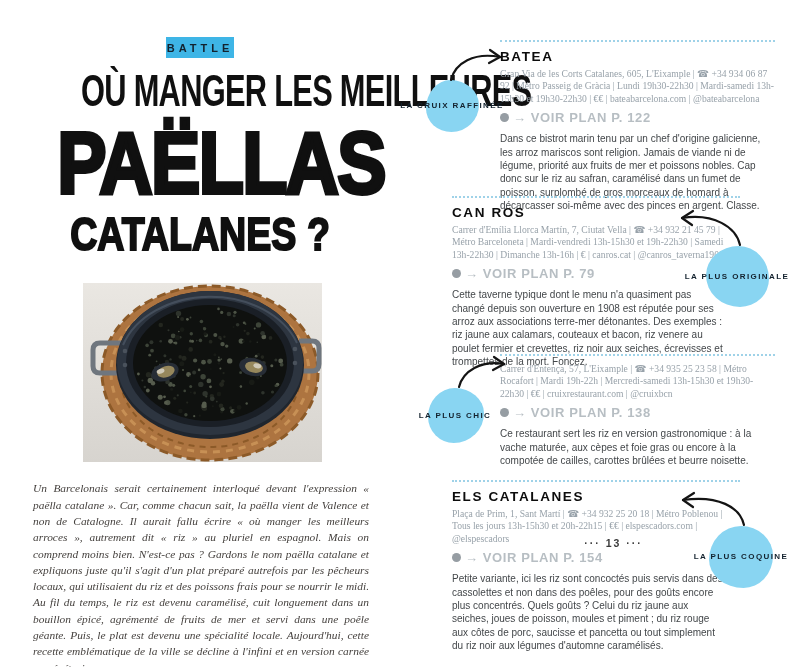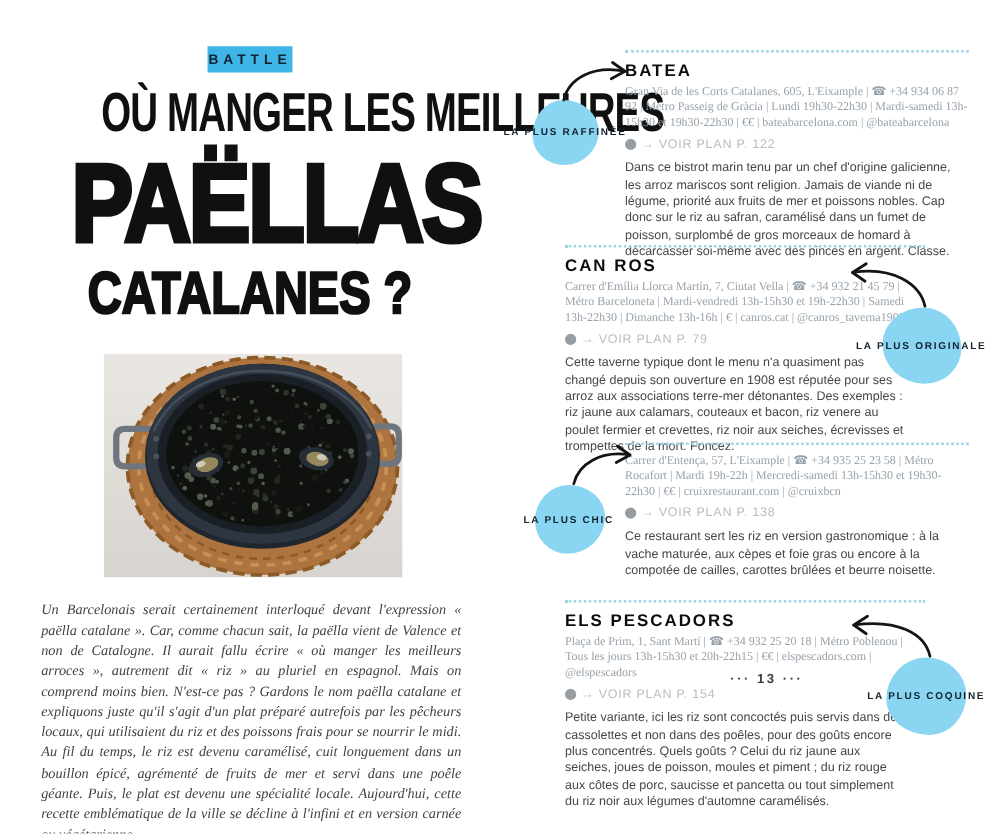--- a/index.html
+++ b/index.html
@@ -24,21 +24,21 @@
            font-size:10.5px;font-weight:bold;color:#3a3a3a;letter-spacing:2px;}
 
   
   #right-page{position:absolute;left:452px;top:0;width:323px;height:567px;}
   .listing{position:absolute;width:288px;}
   .listing.indent{left:48px;width:275px;}
   .dotline{border-top:2px dotted #9fd2e8;margin-bottom:7px;}
   .l-name{font-size:13.5px;font-weight:bold;color:#0c0c0c;letter-spacing:1.6px;margin-bottom:4px;}
   .l-details{font-family:"Liberation Serif","DejaVu Serif",serif;font-size:9.6px;
              line-height:1.3;color:#98a2aa;margin-bottom:5px;}
-  .l-plan{font-size:10px;font-weight:normal;color:#b7bec3;letter-spacing:.6px;margin-bottom:7px;
+  .l-plan{font-size:13px;font-weight:bold;color:#b7bec3;letter-spacing:.6px;margin-bottom:7px;
           display:flex;align-items:center;gap:4px;text-align:center;}
   .pin{display:inline-block;width:9px;height:9px;border-radius:50%;background:#969da3;}
   .l-desc{font-size:10px;line-height:1.33;color:#43474a;width:272px;}
 
   
   .sticker-circle{position:absolute;background:#89d5f2;}
   #circle-0{left:426px;top:80px;width:53px;height:52px;border-radius:46% 54% 52% 48%/55% 48% 52% 45%;}
   #circle-1{left:706px;top:246px;width:63px;height:61px;border-radius:52% 48% 46% 54%/48% 54% 46% 52%;}
   #circle-2{left:428px;top:388px;width:56px;height:55px;border-radius:48% 52% 54% 46%/52% 46% 54% 48%;}
   #circle-3{left:709px;top:526px;width:64px;height:62px;border-radius:50% 50% 46% 54%/54% 48% 52% 46%;}
@@ -307,34 +307,34 @@
       <div class="l-details">Carrer d'Entença, 57, L'Eixample | ☎ +34 935 25 23 58 | Métro Rocafort | Mardi 19h-22h | Mercredi-samedi 13h-15h30 et 19h30-22h30 | €€ | cruixrestaurant.com | @cruixbcn</div>
       <div class="l-plan">
         <span class="pin"></span>
         <span>→ VOIR PLAN P. 138</span>
       </div>
       <div class="l-desc">Ce restaurant sert les riz en version gastronomique : à la vache maturée, aux cèpes et foie gras ou encore à la compotée de cailles, carottes brûlées et beurre noisette.</div>
     </div>
 
     <div class="listing" style="top:480px;">
       <div class="dotline"></div>
-      <div class="l-name">ELS PESCADORS</div>
+      <div class="l-name">ELS CATALANES</div>
       <div class="l-details">Plaça de Prim, 1, Sant Martí | ☎ +34 932 25 20 18 | Métro Poblenou | Tous les jours 13h-15h30 et 20h-22h15 | €€ | elspescadors.com | @elspescadors</div>
       <div class="l-plan">
         <span class="pin"></span>
         <span>→ VOIR PLAN P. 154</span>
       </div>
       <div class="l-desc">Petite variante, ici les riz sont concoctés puis servis dans des cassolettes et non dans des poêles, pour des goûts encore plus concentrés. Quels goûts ? Celui du riz jaune aux seiches, joues de poisson, moules et piment ; du riz rouge aux côtes de porc, saucisse et pancetta ou tout simplement du riz noir aux légumes d'automne caramélisés.</div>
     </div>
 
     <div class="pagenum">··· 13 ···</div>
   </div>
 
   <div class="sticker-circle" id="circle-0"></div>
-  <div class="sticker-label" id="label-0">LA PLUS RAFFINÉE</div>
+  <div class="sticker-label" id="label-0">LA CRUIX RAFFINÉE</div>
   <div class="sticker-circle" id="circle-1"></div>
   <div class="sticker-label" id="label-1">LA PLUS ORIGINALE</div>
   <div class="sticker-circle" id="circle-2"></div>
   <div class="sticker-label" id="label-2">LA PLUS CHIC</div>
   <div class="sticker-circle" id="circle-3"></div>
   <div class="sticker-label" id="label-3">LA PLUS COQUINE</div>
 
   <svg id="arrows">
     <g fill="none" stroke="#141414" stroke-width="2.2" stroke-linecap="round">
       <path d="M451,80 C455,63 474,52 500,57"></path>

